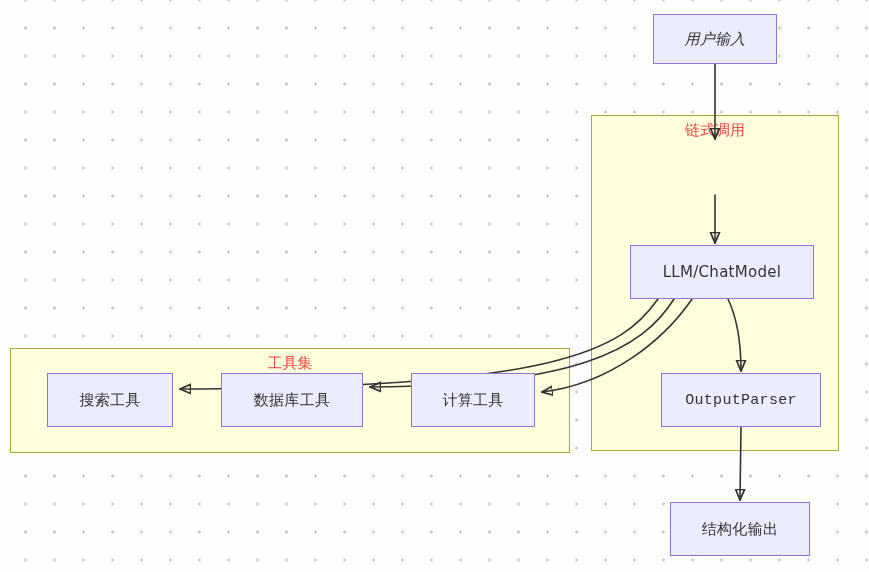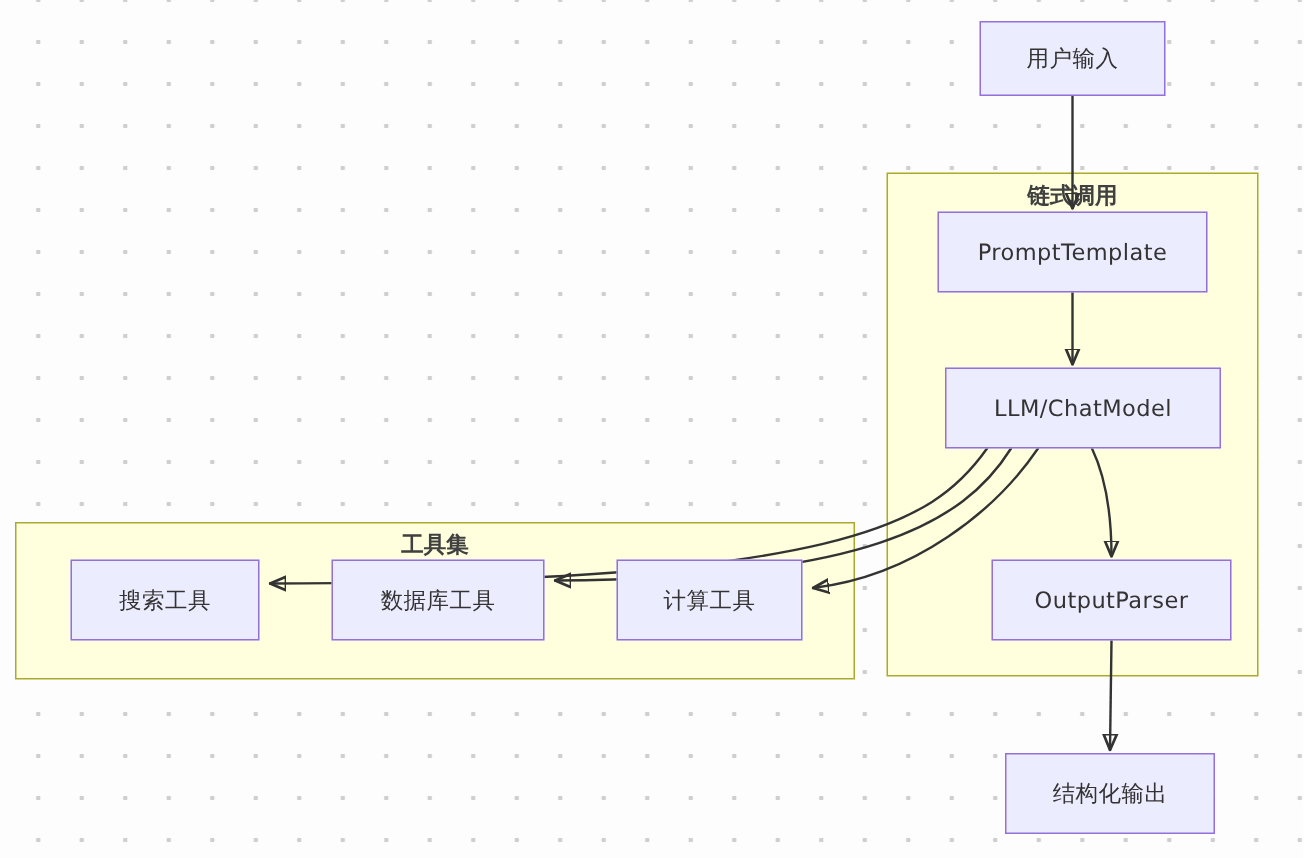--- a/index.html
+++ b/index.html
@@ -17,38 +17,38 @@
   }
   .group {
     position: absolute;
     background: #FFFFDE;
     border: 1px solid #AAAA33;
   }
   .group-chain { left: 591px; top: 115px; width: 248px; height: 336px; }
   .group-tools { left: 10px;  top: 348px; width: 560px; height: 105px; }
   .group-label {
     position: absolute; top: 5px; left: 0; right: 0;
-    text-align: center; font-size: 15px; color: #404040; font-weight: bold;
+    text-align: center; font-size: 15px; color: #ef4444;
   }
   .edges { position: absolute; left: 0; top: 0; }
   .edges path { stroke: #333333; stroke-width: 1.6; fill: none; stroke-linecap: round; }
   .node {
     position: absolute;
     display: flex; align-items: center; justify-content: center;
     background: #ECECFF;
     border: 1px solid #9370DB;
     color: #333333;
     font-size: 15px;
     text-align: center;
     letter-spacing: 0.3px;
   }
-  .n-user-input        { left: 653px; top: 14px;  width: 124px; height: 50px; }
+  .n-user-input        { left: 653px; top: 14px;  width: 124px; height: 50px; font-style: italic; }
   .n-prompt-template   { left: 625px; top: 141px; width: 180px; height: 54px; }
   .n-llm               { left: 630px; top: 245px; width: 184px; height: 54px; }
-  .n-output-parser     { left: 661px; top: 373px; width: 160px; height: 54px; }
+  .n-output-parser     { left: 661px; top: 373px; width: 160px; height: 54px; font-family: Liberation Mono, monospace; }
   .n-structured-output { left: 670px; top: 502px; width: 140px; height: 54px; text-align: center; }
   .n-search-tool       { left: 47px;  top: 373px; width: 126px; height: 54px; }
   .n-db-tool           { left: 221px; top: 373px; width: 142px; height: 54px; }
   .n-calc-tool         { left: 411px; top: 373px; width: 124px; height: 54px; }
 </style>
 </head>
 <body>
 
 <div class="canvas">
 
@@ -70,23 +70,20 @@
     <path d="M 728 299 C 738 320, 741 345, 741 371" marker-end="url(#arrowhead)"></path>
     <path d="M 692 299 C 664 340, 610 384, 542 392" marker-end="url(#arrowhead)"></path>
     <path d="M 674 299 C 642 350, 575 386, 370 387" marker-end="url(#arrowhead)"></path>
     <path d="M 658 299 C 622 350, 560 388, 180 389" marker-end="url(#arrowhead)"></path>
     <path d="M 741 427 L 740 500" marker-end="url(#arrowhead)"></path>
   </svg>
 
   <div class="node n-user-input">
     <span>用户输入</span>
   </div>
-  <div class="node n-prompt-template">
-    <span>PromptTemplate</span>
-  </div>
   <div class="node n-llm">
     <span>LLM/ChatModel</span>
   </div>
   <div class="node n-output-parser">
     <span>OutputParser</span>
   </div>
   <div class="node n-structured-output">
     <span>结构化输出</span>
   </div>
   <div class="node n-db-tool">

